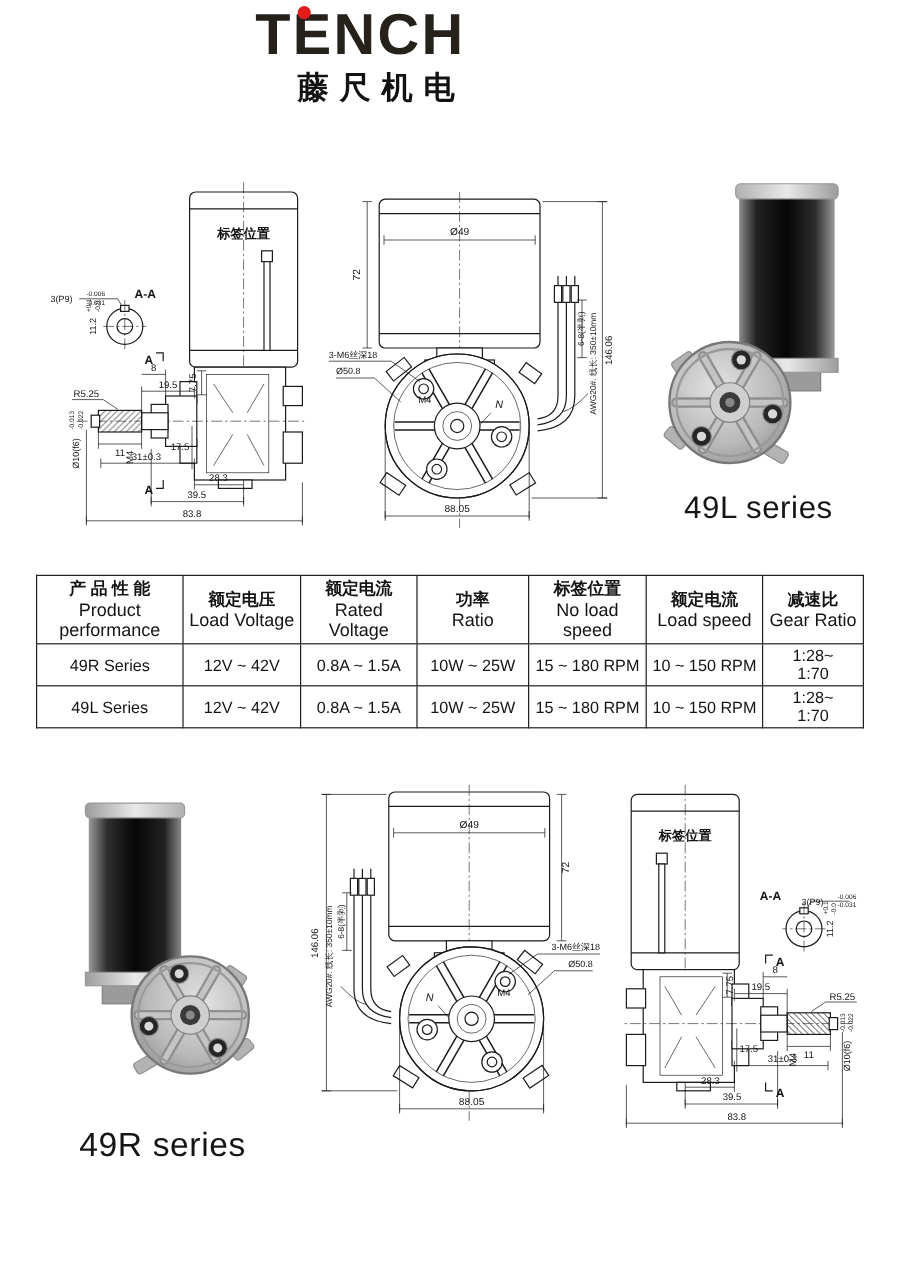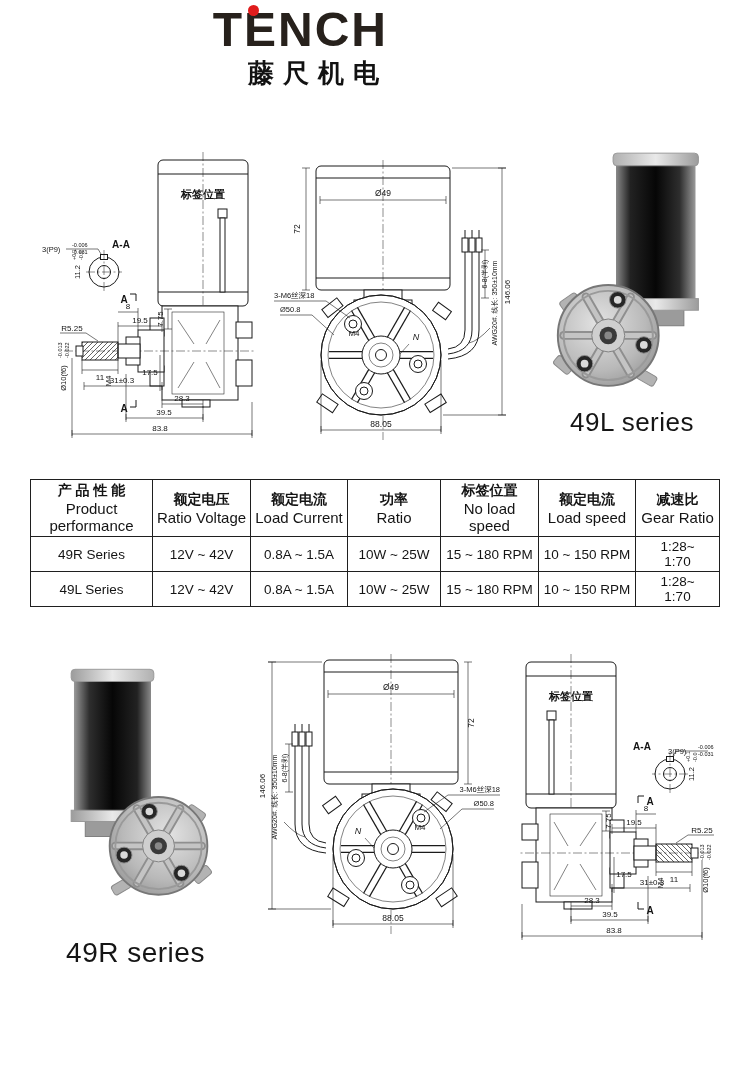--- a/index.html
+++ b/index.html
@@ -340,25 +340,25 @@
         <col style="width:84px">
   </colgroup>
   <thead>
     <tr>
       <th>
             <div class="zh">产 品 性 能</div>
             <div class="en">Product performance</div>
           </th>
       <th>
             <div class="zh">额定电压</div>
-            <div class="en">Ratio Voltage</div>
+            <div class="en">Load Voltage</div>
           </th>
       <th>
             <div class="zh">额定电流</div>
-            <div class="en">Load Current</div>
+            <div class="en">Rated Voltage</div>
           </th>
       <th>
             <div class="zh">功率</div>
             <div class="en">Ratio</div>
           </th>
       <th>
             <div class="zh">标签位置</div>
             <div class="en">No load speed</div>
           </th>
       <th>

